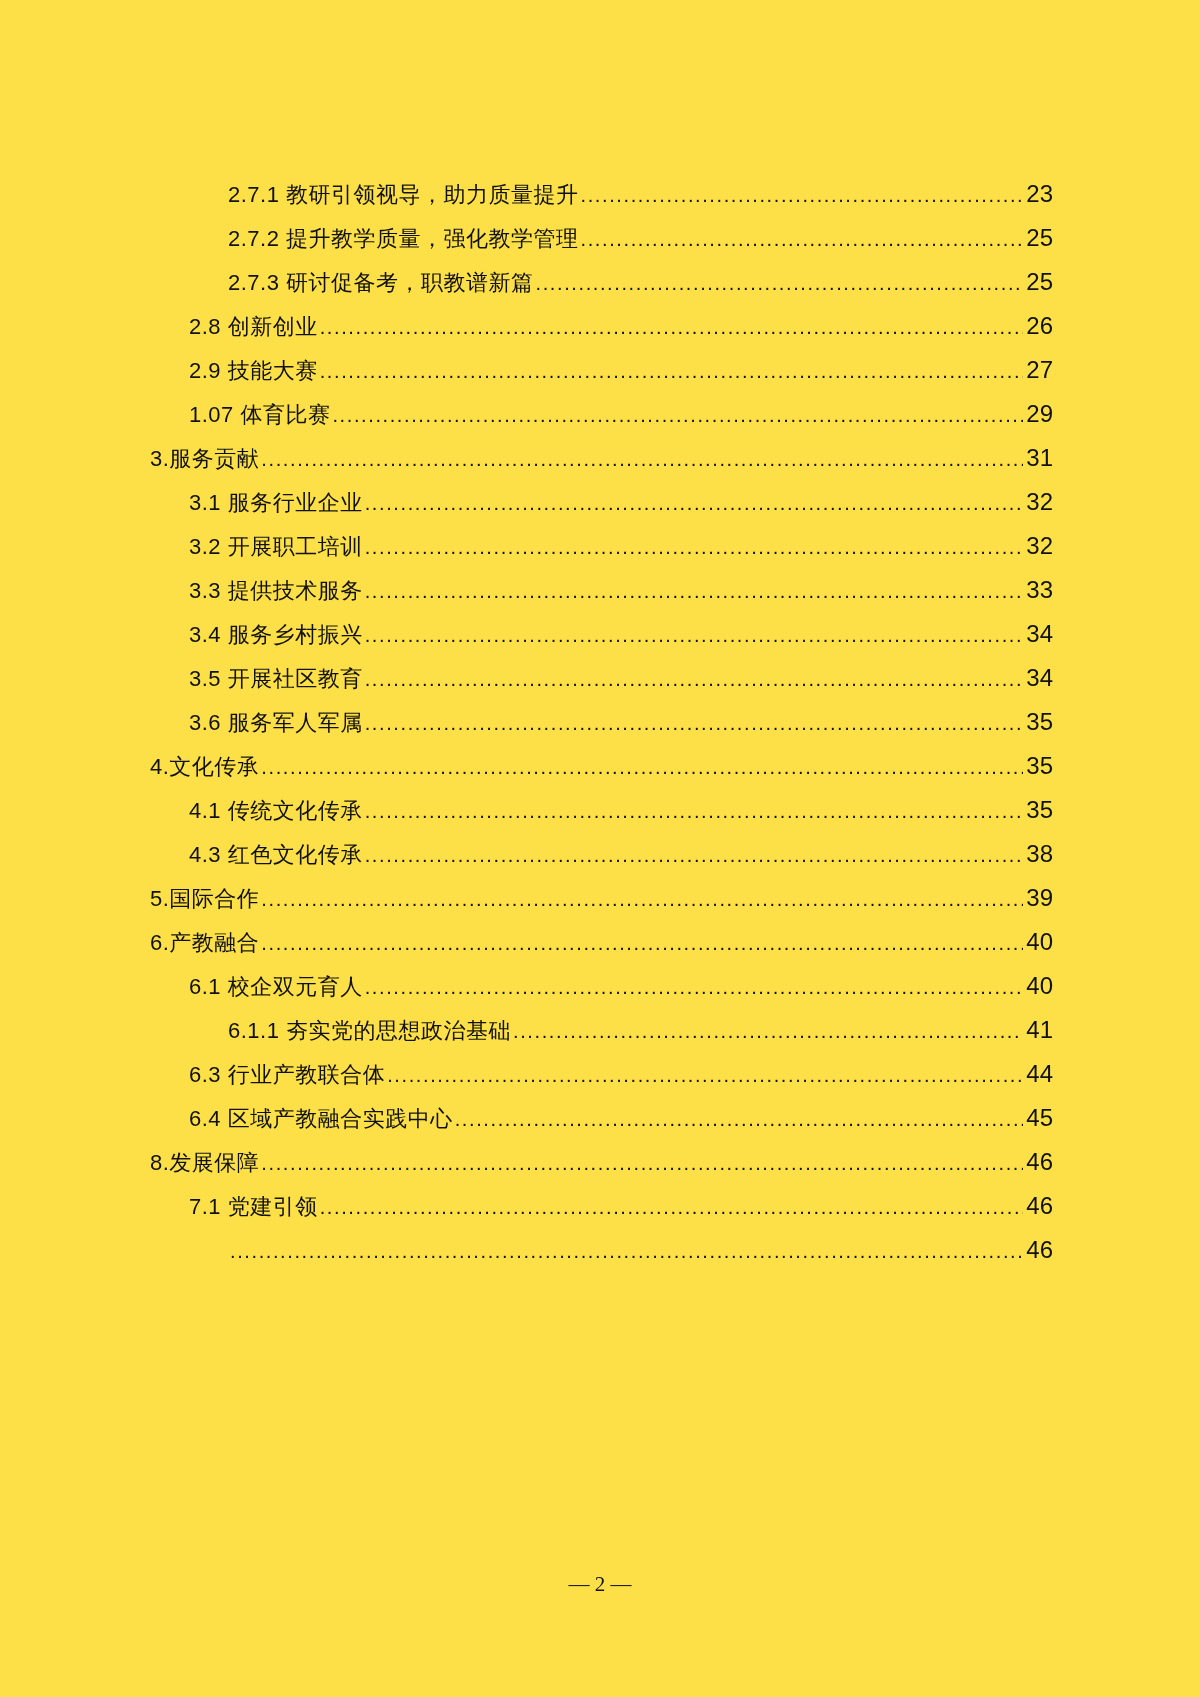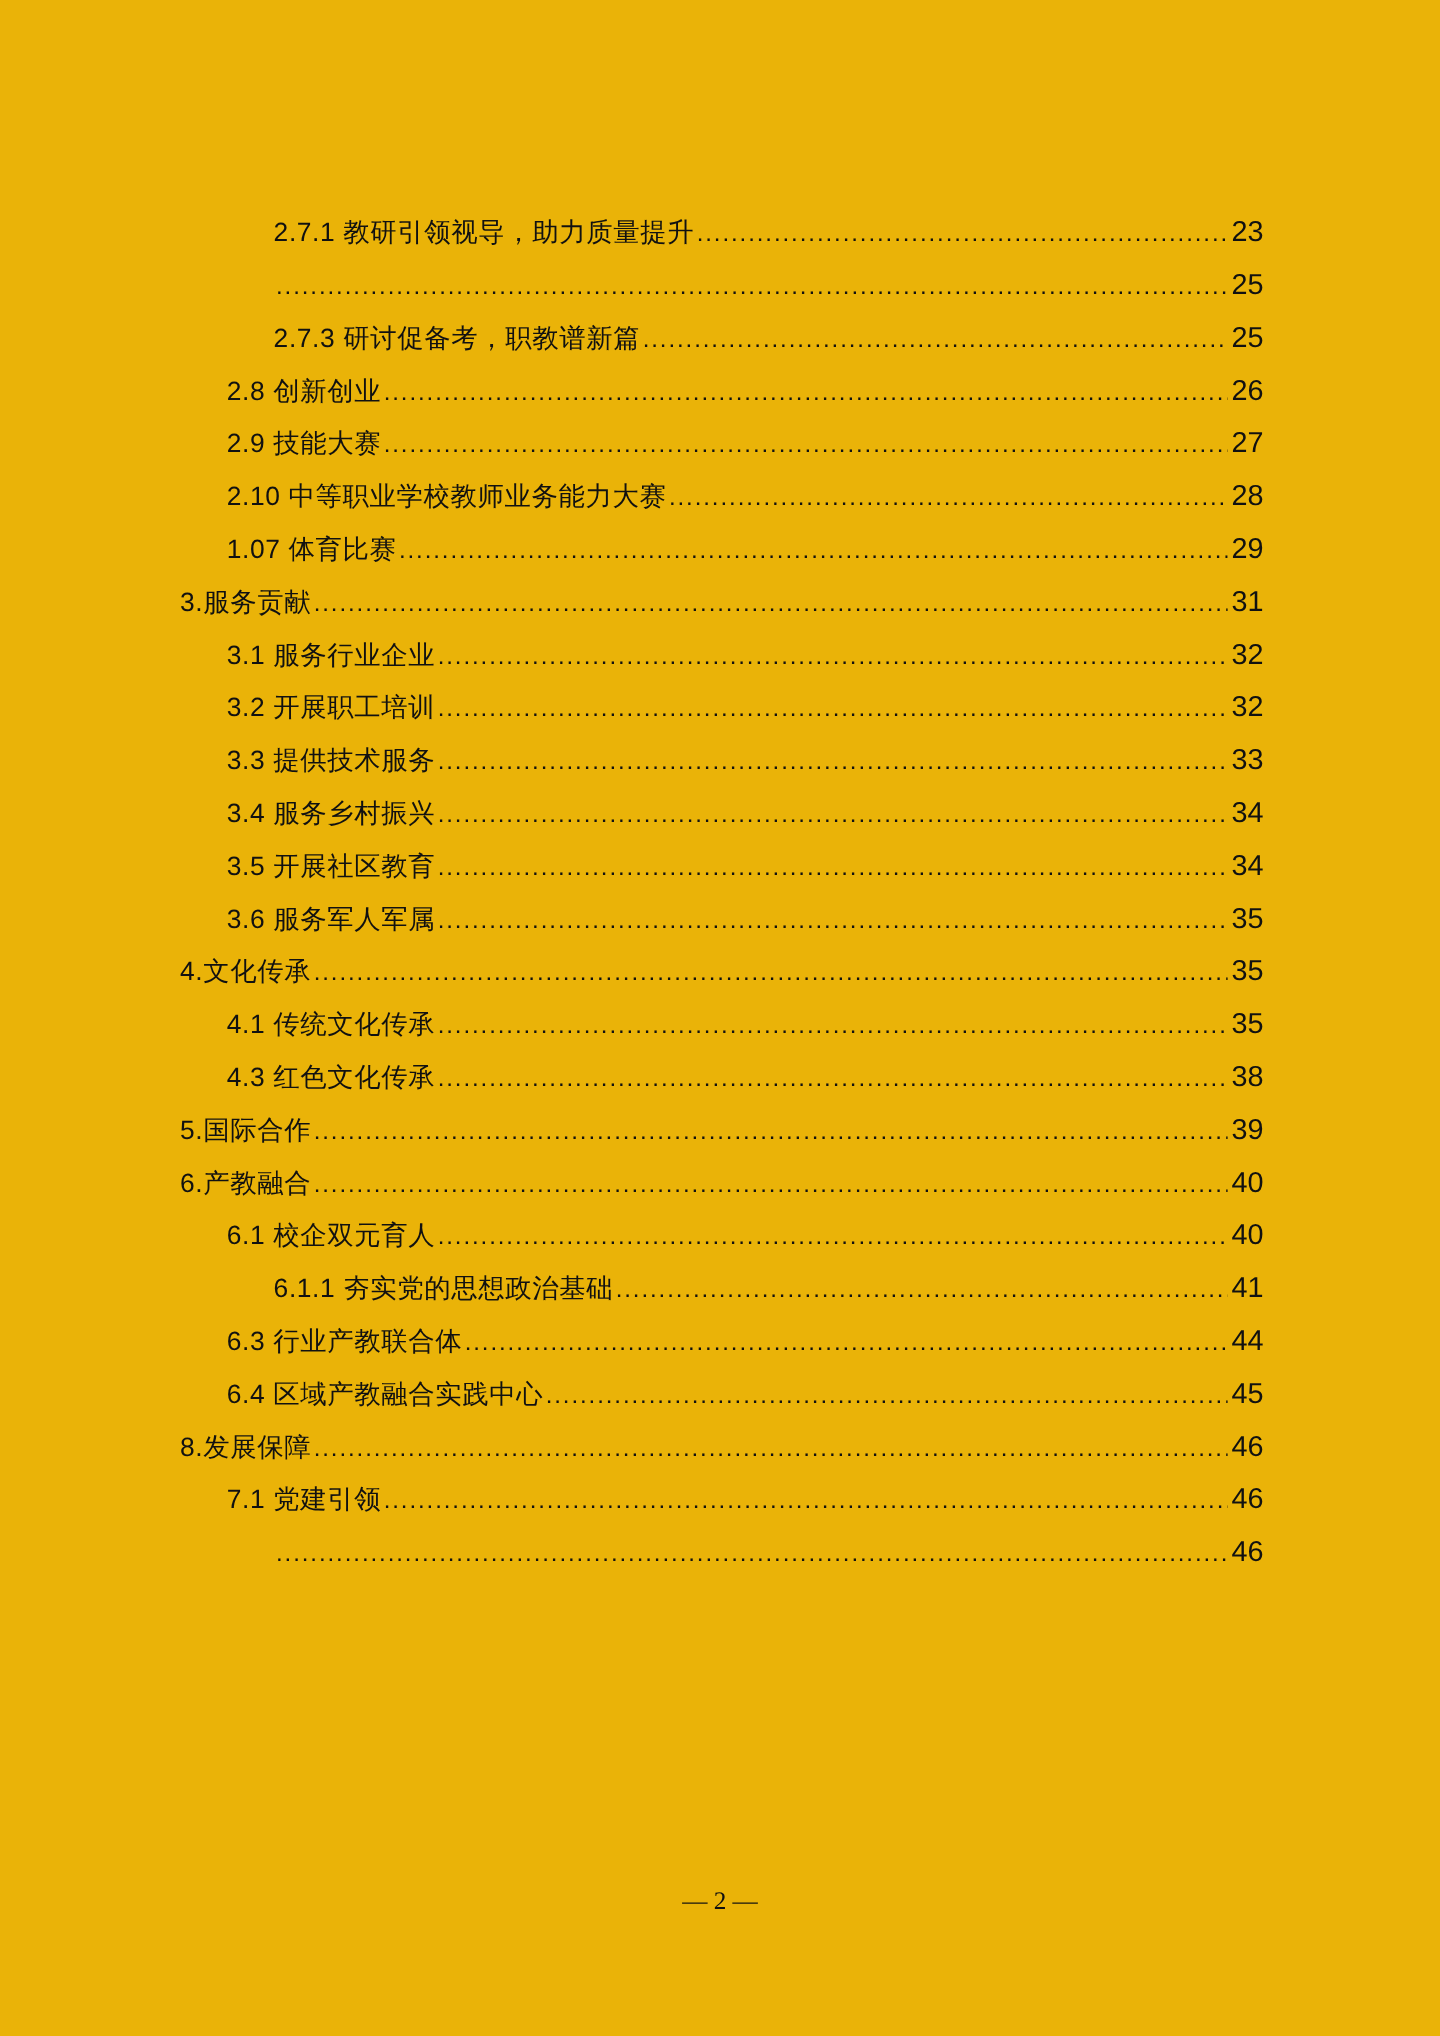--- a/index.html
+++ b/index.html
@@ -2,21 +2,21 @@
 <html><head>
 <meta charset="utf-8">
 <style>
   * { margin: 0; padding: 0; box-sizing: border-box; }
   html, body { background: #e8e8e8; }
   body { font-family: "Liberation Sans", sans-serif; }
   .page {
     position: relative;
     width: 1200px;
     height: 1697px;
-    background: #eab308;
+    background: #fde047;
     color: #111111;
     margin: 0 auto;
     overflow: hidden;
   }
   .toc {
     position: absolute;
     top: 172px;
     left: 150px;
     right: 147px;
   }
@@ -66,42 +66,38 @@
 <body>
 
 <div class="page">
   <div class="toc">
       <div class="toc-row level-3">
         <span class="toc-entry-label">2.7.1 教研引领视导，助力质量提升</span>
         <span class="toc-dots"></span>
         <span class="toc-page">23</span>
       </div>
       <div class="toc-row level-3">
+        <span class="toc-entry-label">2.7.2 提升教学质量，强化教学管理</span>
         <span class="toc-dots"></span>
         <span class="toc-page">25</span>
       </div>
       <div class="toc-row level-3">
         <span class="toc-entry-label">2.7.3 研讨促备考，职教谱新篇</span>
         <span class="toc-dots"></span>
         <span class="toc-page">25</span>
       </div>
       <div class="toc-row level-2">
         <span class="toc-entry-label">2.8 创新创业</span>
         <span class="toc-dots"></span>
         <span class="toc-page">26</span>
       </div>
       <div class="toc-row level-2">
         <span class="toc-entry-label">2.9 技能大赛</span>
         <span class="toc-dots"></span>
         <span class="toc-page">27</span>
-      </div>
-      <div class="toc-row level-2">
-        <span class="toc-entry-label">2.10 中等职业学校教师业务能力大赛</span>
-        <span class="toc-dots"></span>
-        <span class="toc-page">28</span>
       </div>
       <div class="toc-row level-2">
         <span class="toc-entry-label">1.07 体育比赛</span>
         <span class="toc-dots"></span>
         <span class="toc-page">29</span>
       </div>
       <div class="toc-row level-1">
         <span class="toc-entry-label">3.服务贡献</span>
         <span class="toc-dots"></span>
         <span class="toc-page">31</span>

